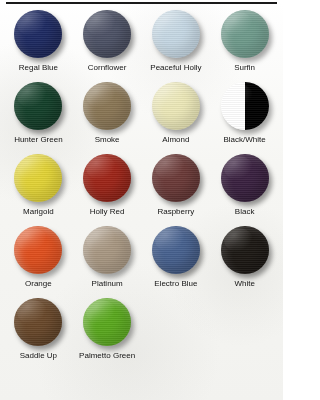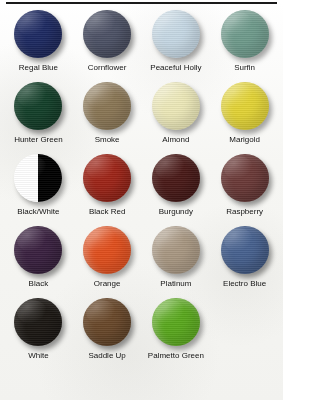--- a/index.html
+++ b/index.html
@@ -192,44 +192,38 @@
         <div class="label">Smoke</div>
       </div>
       <div class="cell">
         <div class="swatch-wrap">
           <div class="swatch light" style="background: rgb(236, 232, 184);"></div>
         </div>
         <div class="label">Almond</div>
       </div>
       <div class="cell">
         <div class="swatch-wrap">
-          <div class="swatch light" style="background: rgb(226, 211, 54);"></div>
-        </div>
-        <div class="label">Marigold</div>
-      </div>
-      <div class="cell">
-        <div class="swatch-wrap">
           <div class="swatch light split">
             <div class="half-l" style="background: rgb(255, 255, 255);"></div>
             <div class="half-r" style="background: rgb(0, 0, 0);"></div>
           </div>
         </div>
         <div class="label">Black/White</div>
       </div>
       <div class="cell">
         <div class="swatch-wrap">
+          <div class="swatch light" style="background: rgb(226, 211, 54);"></div>
+        </div>
+        <div class="label">Marigold</div>
+      </div>
+      <div class="cell">
+        <div class="swatch-wrap">
           <div class="swatch" style="background: rgb(158, 37, 24);"></div>
         </div>
-        <div class="label">Black Red</div>
-      </div>
-      <div class="cell">
-        <div class="swatch-wrap">
-          <div class="swatch" style="background: rgb(74, 26, 24);"></div>
-        </div>
-        <div class="label">Burgundy</div>
+        <div class="label">Holly Red</div>
       </div>
       <div class="cell">
         <div class="swatch-wrap">
           <div class="swatch" style="background: rgb(107, 58, 56);"></div>
         </div>
         <div class="label">Raspberry</div>
       </div>
       <div class="cell">
         <div class="swatch-wrap">
           <div class="swatch" style="background: rgb(58, 33, 64);"></div>

